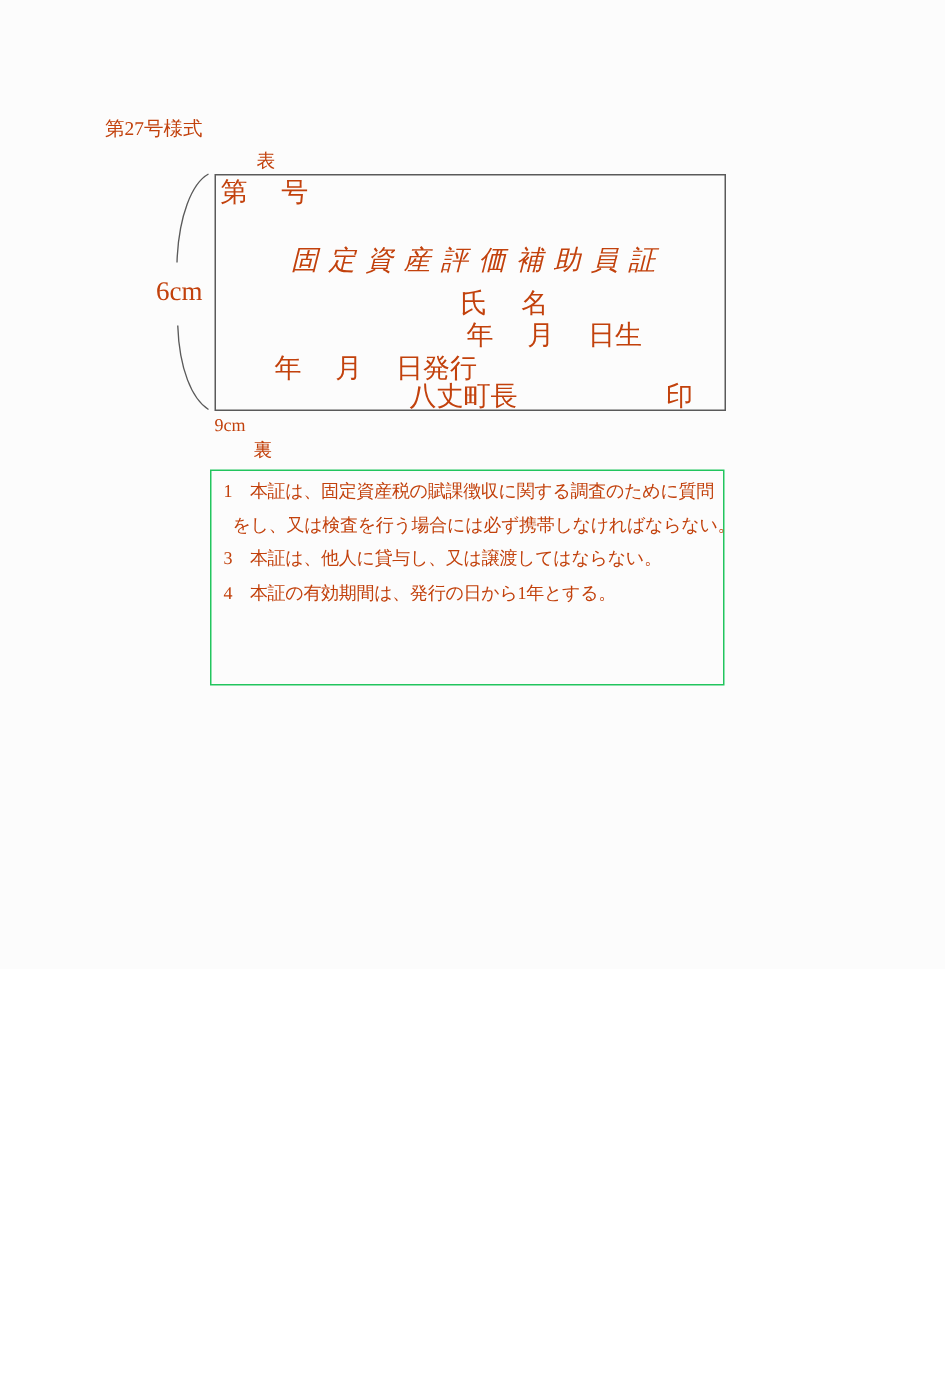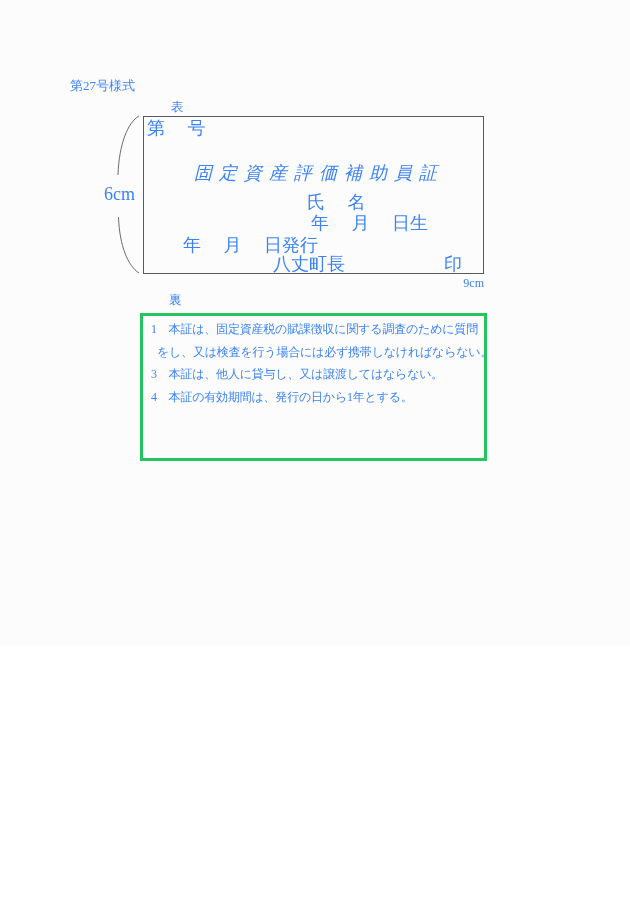--- a/index.html
+++ b/index.html
@@ -5,21 +5,21 @@
   html, body { margin: 0; padding: 0; }
   body {
     font-family: "Liberation Serif", "DejaVu Serif", serif;
     background: #ffffff;
   }
   #page {
     position: relative;
     width: 630px;
     height: 646px;
     background: #fcfcfc;
-    color: #3b82f6;
+    color: #c2410c;
     overflow: hidden;
   }
   .abs { position: absolute; white-space: nowrap; }
 
   
   #form-number { left: 70px; top: 79px; font-size: 13px; line-height: 14px; }
 
   
   .side-label { font-size: 12.5px; line-height: 13px; }
   #front-side-label { left: 171px; top: 101px; }
@@ -45,28 +45,28 @@
   #front-issue-line  { left: 39px;  top: 121px; text-align: center; }
   #front-mayor       { left: 129px; top: 140px; }
   #front-seal        { left: 300px; top: 140px; }
 
   
   #height-bracket { left: 106px; top: 113px; width: 36px; height: 163px; }
   #height-label { left: 104px; top: 188px; font-size: 18px; line-height: 13px; }
   #width-label {
     left: 143px; top: 277px; width: 341px;
     font-size: 12px; line-height: 13px;
-    text-align: right;
+    text-align: left;
   }
 
   
   #back-card {
     left: 140px; top: 313px;
     width: 341px; height: 140px;
-    border: 3px solid #22c55e;
+    border: 1px solid #22c55e;
     background: #fcfcfc;
     padding-top: 2px;
     box-sizing: content-box;
   }
   #back-card .bline {
     font-size: 12px;
     line-height: 22.6px;
     letter-spacing: -0.2px;
     white-space: nowrap;
   }

